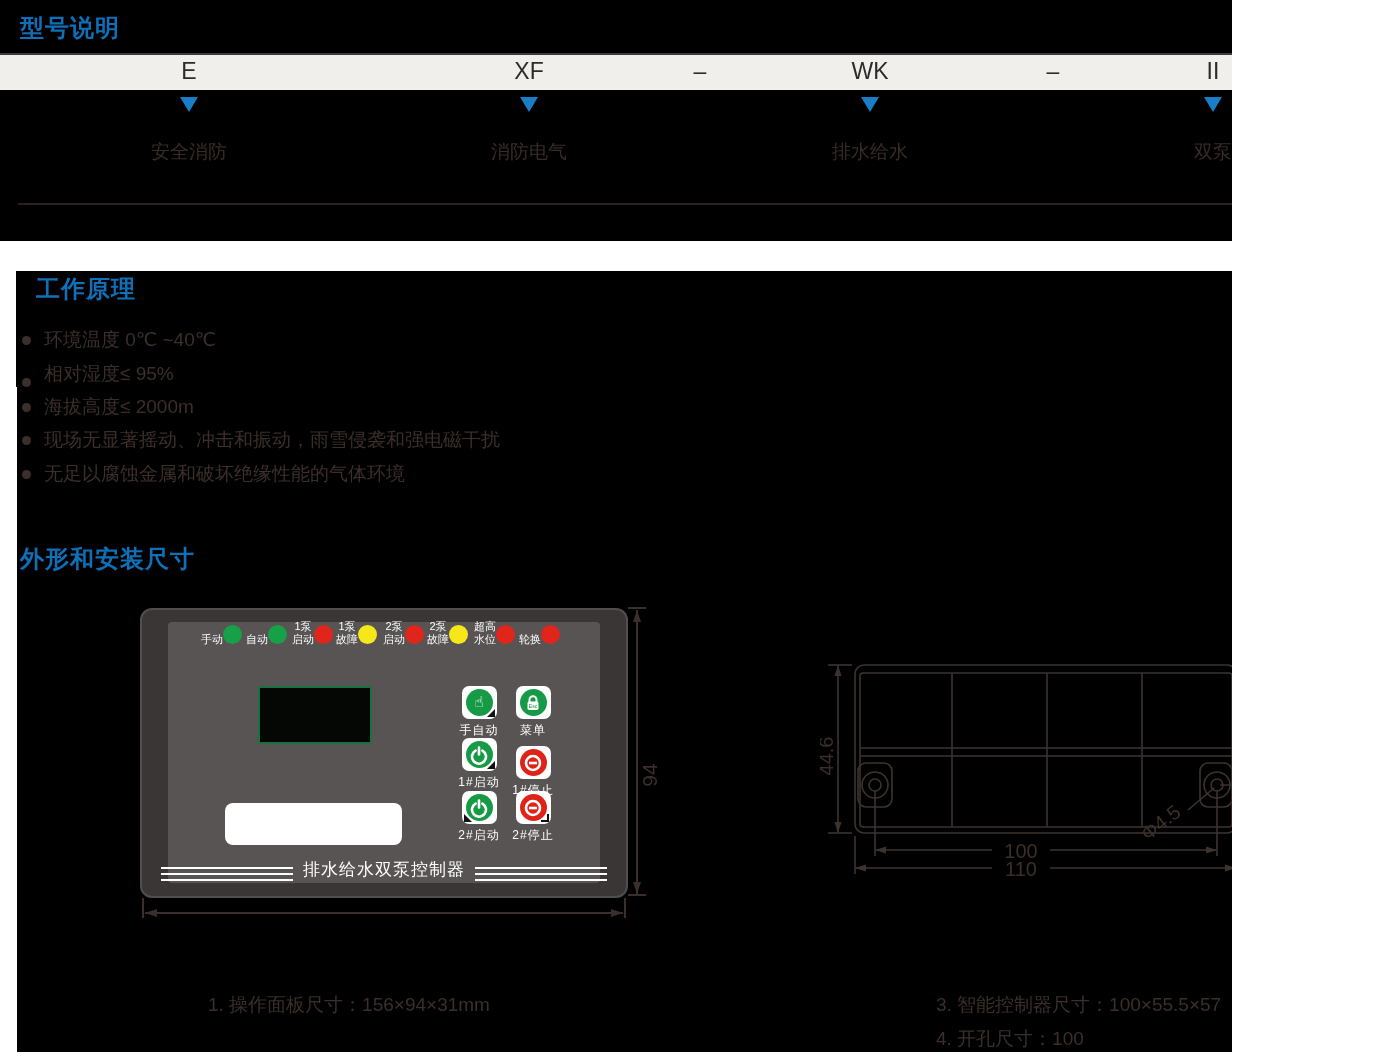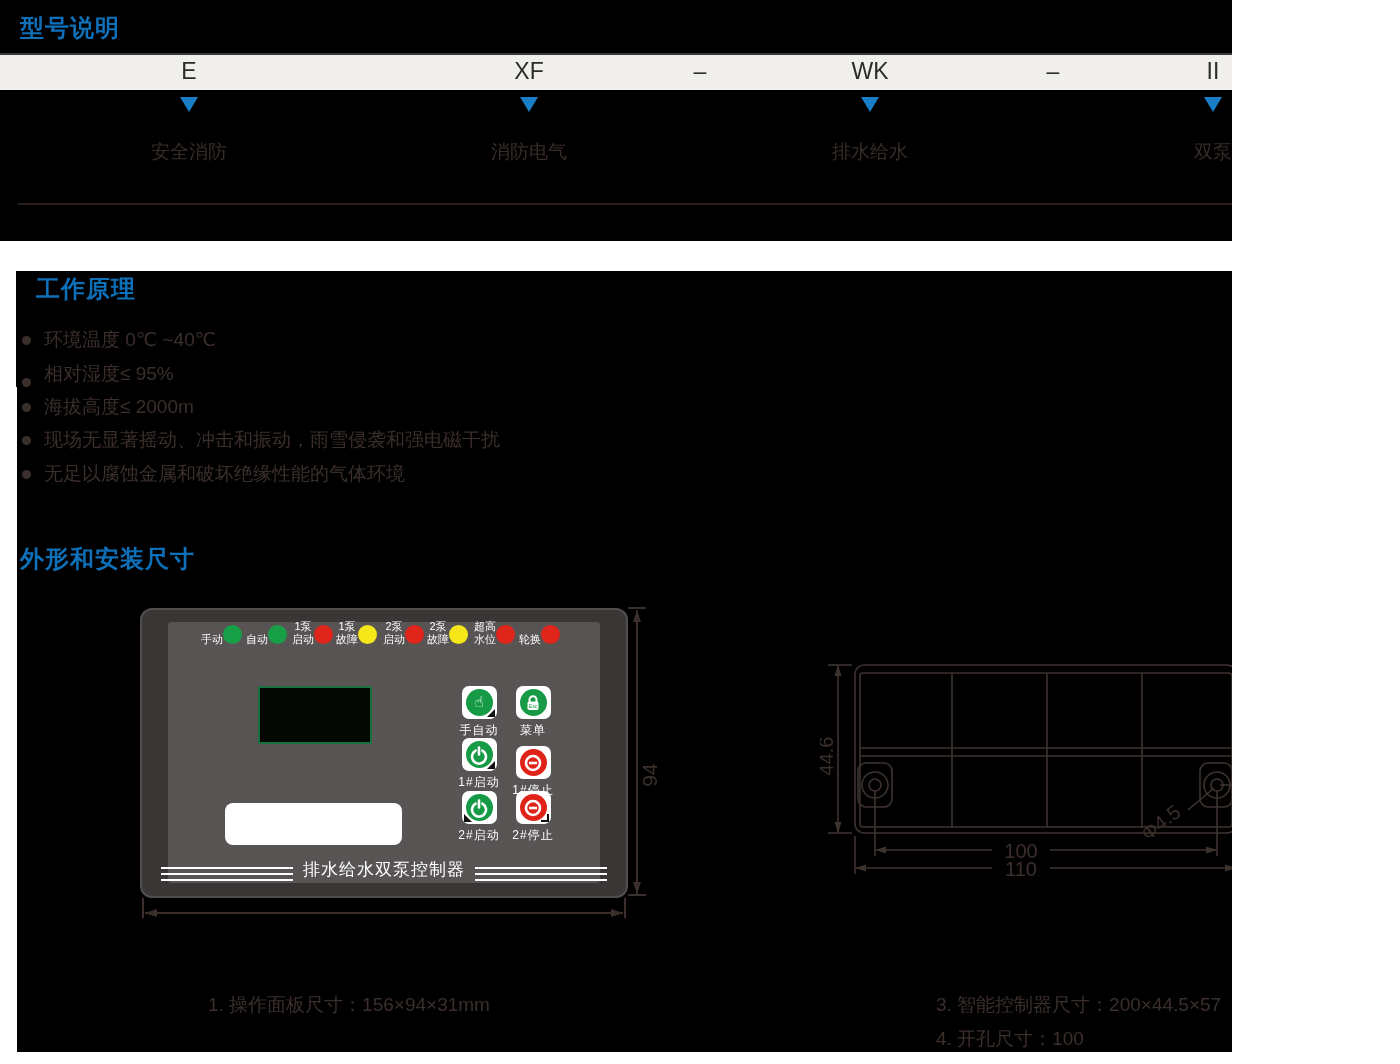--- a/index.html
+++ b/index.html
@@ -339,16 +339,16 @@
     <g fill="#3b2f2b" font-size="20" font-family="Liberation Sans, DejaVu Sans, sans-serif">
       <text x="13" y="116" transform="rotate(-90 13 116)" text-anchor="middle">44.6</text>
       <text x="437" y="126" transform="rotate(-90 437 126)" text-anchor="middle">8.8</text>
       <text x="345" y="188" transform="rotate(-38 345 188)" text-anchor="middle">Φ4.5</text>
       <text x="201" y="218" text-anchor="middle">100</text>
       <text x="201" y="236" text-anchor="middle">110</text>
     </g>
   </svg>
 
   <div class="caption" style="left:208px; top:992px;">1. 操作面板尺寸：156×94×31mm</div>
-  <div class="caption" style="left:936px; top:992px;">3. 智能控制器尺寸：200×44.5×57</div>
+  <div class="caption" style="left:936px; top:992px;">3. 智能控制器尺寸：100×55.5×57</div>
   <div class="caption" style="left:936px; top:1026px;">4. 开孔尺寸：100</div>
 
 </div>
 
 </body></html>

